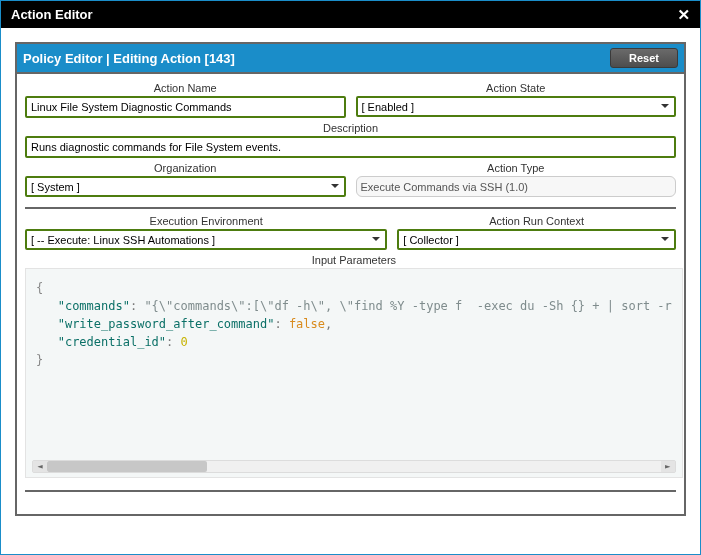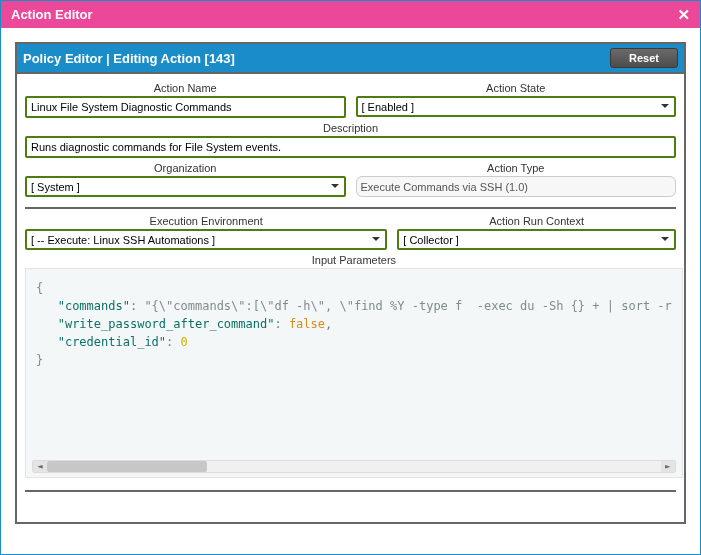--- a/index.html
+++ b/index.html
@@ -10,21 +10,21 @@
     background: #fff;
     width: 701px;
   }
   .modal {
     border: 1px solid #1a8dc9;
     width: 701px;
     height: 555px;
     position: relative;
   }
   .titlebar {
-    background: #ec4899;
+    background: #000000;
     color: #fff;
     font-weight: bold;
     font-size: 13px;
     padding: 6px 10px;
     display: flex;
     align-items: center;
     justify-content: space-between;
   }
   .close-x {
     color: #fff;
@@ -57,21 +57,21 @@
     background: linear-gradient(#6a6a6a,#4d4d4d);
     color: #fff;
     border: 1px solid #3a3a3a;
     border-radius: 3px;
     font-size: 11px;
     padding: 3px 18px;
     font-weight: bold;
     cursor: pointer;
   }
   .form-area {
-    padding: 4px 8px 24px 8px;
+    padding: 4px 8px 16px 8px;
   }
   .row {
     display: flex;
     gap: 10px;
     margin-top: 4px;
   }
   .col {
     flex: 1;
     display: flex;
     flex-direction: column;

